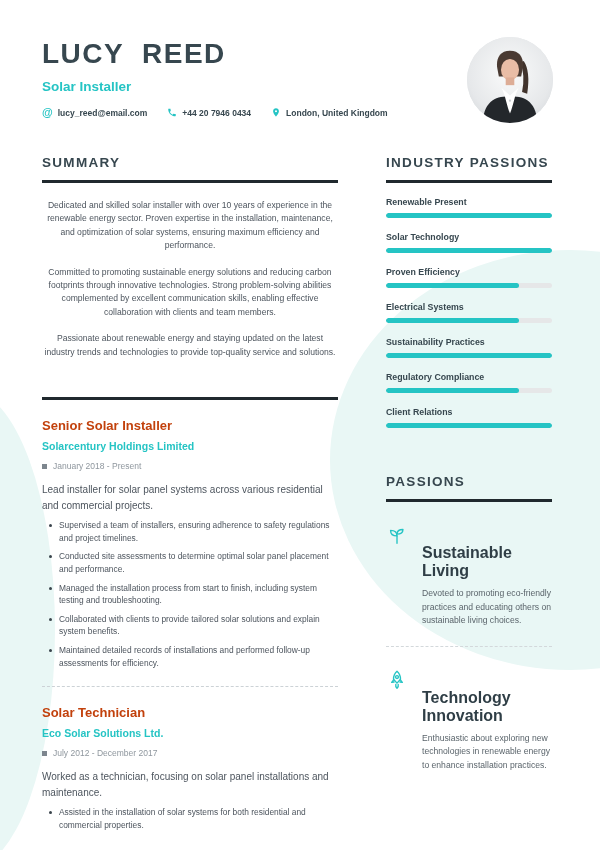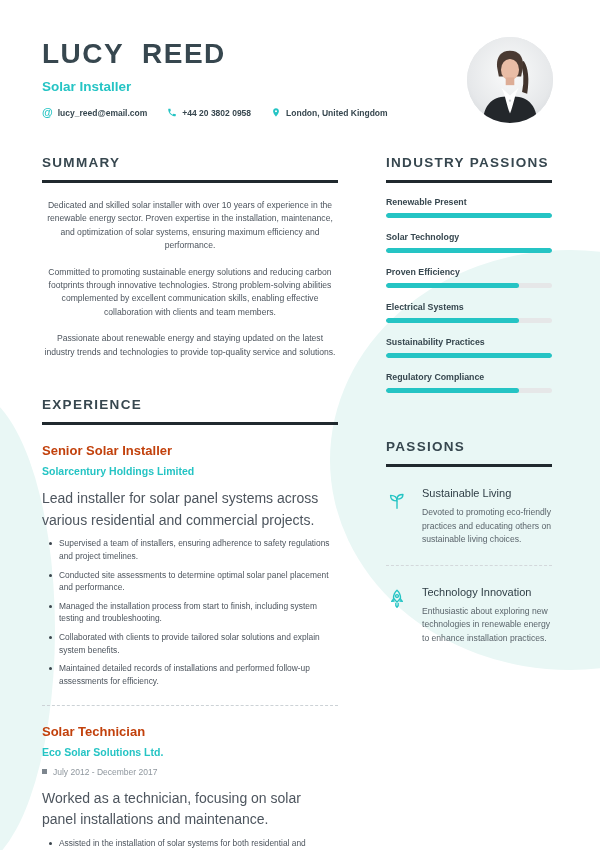--- a/index.html
+++ b/index.html
@@ -47,33 +47,33 @@
   .track { margin-top:5px; height:5px; background:#e6e7e8; border-radius:3px; overflow:hidden; }
   .fill { height:100%; background:#25c4c4; border-radius:3px; width:0; }
 
   
   .experience { margin-top:38px; }
   .job { margin-top:18px; }
   .job-title { font-size:13px; font-weight:bold; color:#c2410c; }
   .job-company { margin-top:7px; font-size:10.5px; font-weight:bold; color:#25c4c4; }
   .job-dates { margin-top:9px; display:flex; align-items:center; gap:6px; font-size:8.5px; color:#8f979e; }
   .date-square { width:5px; height:5px; background:#7d868e; display:inline-block; flex:none; }
-  .job-summary { margin-top:11px; font-size:14px; line-height:1.55; color:#4d555e; }
+  .job-summary { margin-top:11px; font-size:10px; line-height:1.55; color:#4d555e; }
   .job-bullets { margin-top:5px; list-style:none; }
   .job-bullets li { position:relative; margin-top:6px; padding-left:17px; font-size:8.4px; line-height:1.5; color:#4d555e; }
   .job-bullets li::before { content:""; position:absolute; left:7px; top:5px; width:3px; height:3px; border-radius:50%; background:#3a444c; }
   .job-divider { border:none; border-top:1px dashed #ccd2d6; margin:17px 0 4px 0; }
 
   
   .passions { margin-top:46px; }
   .passion { display:flex; margin-top:20px; }
   .passion-icon { flex:none; width:24px; margin-right:12px; padding-top:2px; }
   .passion-icon svg { width:22px; height:22px; }
   .passion-body { flex:1; min-width:0; }
-  .passion-title { font-size:11px; font-weight:normal; color:#2f3e46; }
+  .passion-title { font-size:16px; font-weight:bold; color:#2f3e46;margin-top:22px; }
   .passion-text { margin-top:7px; font-size:8.6px; line-height:1.58; color:#5a646b; }
   .passion-divider { border:none; border-top:1px dashed #d3d8db; margin:18px 0 0 0; }
 </style>
 </head>
 <body>
 
 <div class="page">
   <div class="blob blob-right"></div>
   <div class="blob blob-left"></div>
 
@@ -84,21 +84,21 @@
       <div class="role">Solar Installer</div>
       <div class="contact">
         <div class="contact-item">
           <span class="at-glyph">@</span>
           <span>lucy_reed@email.com</span>
         </div>
         <div class="contact-item">
           <svg class="cicon" viewBox="0 0 24 24">
             <path fill="#25c4c4" d="M6.6 10.8c1.4 2.8 3.8 5.1 6.6 6.6l2.2-2.2c.3-.3.7-.4 1-.2 1.1.4 2.3.6 3.6.6.6 0 1 .4 1 1V20c0 .6-.4 1-1 1C10.8 21 3 13.2 3 4c0-.6.4-1 1-1h3.5c.6 0 1 .4 1 1 0 1.2.2 2.4.6 3.6.1.3 0 .7-.2 1l-2.3 2.2z"></path>
           </svg>
-          <span>+44 20 3802 0958</span>
+          <span>+44 20 7946 0434</span>
         </div>
         <div class="contact-item">
           <svg class="cicon" viewBox="0 0 24 24">
             <path fill="#25c4c4" d="M12 2C8.1 2 5 5.1 5 9c0 5.2 7 13 7 13s7-7.8 7-13c0-3.9-3.1-7-7-7zm0 9.5A2.5 2.5 0 1 1 12 6.5a2.5 2.5 0 0 1 0 5z"></path>
           </svg>
           <span>London, United Kingdom</span>
         </div>
       </div>
 
       <div class="photo">
@@ -129,26 +129,29 @@
 
         <div class="summary">
           <div class="sec-heading">SUMMARY</div>
           <div class="sec-rule"></div>
           <p>Dedicated and skilled solar installer with over 10 years of experience in the renewable energy sector. Proven expertise in the installation, maintenance, and optimization of solar systems, ensuring maximum efficiency and performance.</p>
           <p>Committed to promoting sustainable energy solutions and reducing carbon footprints through innovative technologies. Strong problem-solving abilities complemented by excellent communication skills, enabling effective collaboration with clients and team members.</p>
           <p>Passionate about renewable energy and staying updated on the latest industry trends and technologies to provide top-quality service and solutions.</p>
         </div>
 
         <div class="experience">
-          <div class="sec-heading">EXPERIENCE</div>
           <div class="sec-rule"></div>
 
           <div class="job">
             <div class="job-title">Senior Solar Installer</div>
             <div class="job-company">Solarcentury Holdings Limited</div>
+            <div class="job-dates">
+              <span class="date-square"></span>
+              <span>January 2018 - Present</span>
+            </div>
             <div class="job-summary">Lead installer for solar panel systems across various residential and commercial projects.</div>
             <ul class="job-bullets">
               <li>Supervised a team of installers, ensuring adherence to safety regulations and project timelines.</li>
               <li>Conducted site assessments to determine optimal solar panel placement and performance.</li>
               <li>Managed the installation process from start to finish, including system testing and troubleshooting.</li>
               <li>Collaborated with clients to provide tailored solar solutions and explain system benefits.</li>
               <li>Maintained detailed records of installations and performed follow-up assessments for efficiency.</li>
             </ul>
           </div>
 
@@ -202,20 +205,26 @@
           <div class="skill">
             <div class="skill-label">Sustainability Practices</div>
             <div class="track">
                 <div class="fill" style="width: 100%;"></div>
               </div>
           </div>
           <div class="skill">
             <div class="skill-label">Regulatory Compliance</div>
             <div class="track">
                 <div class="fill" style="width: 80%;"></div>
+              </div>
+          </div>
+          <div class="skill">
+            <div class="skill-label">Client Relations</div>
+            <div class="track">
+                <div class="fill" style="width: 100%;"></div>
               </div>
           </div>
         </div>
 
         <div class="passions">
           <div class="sec-heading">PASSIONS</div>
           <div class="sec-rule"></div>
 
           <div class="passion">
             <div class="passion-icon">

